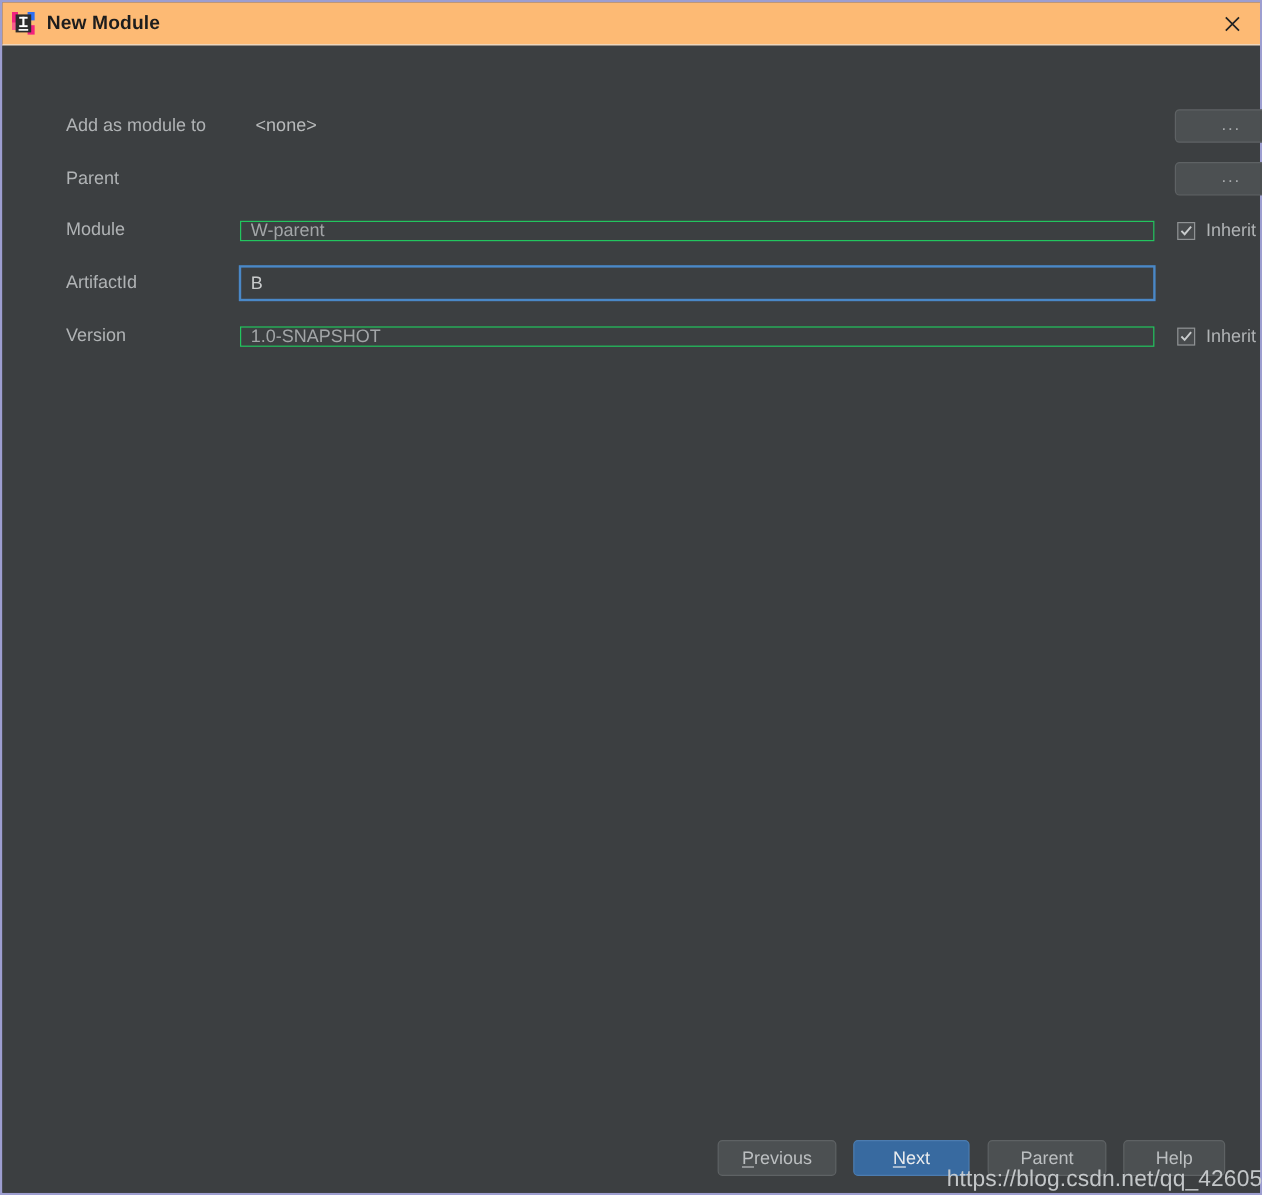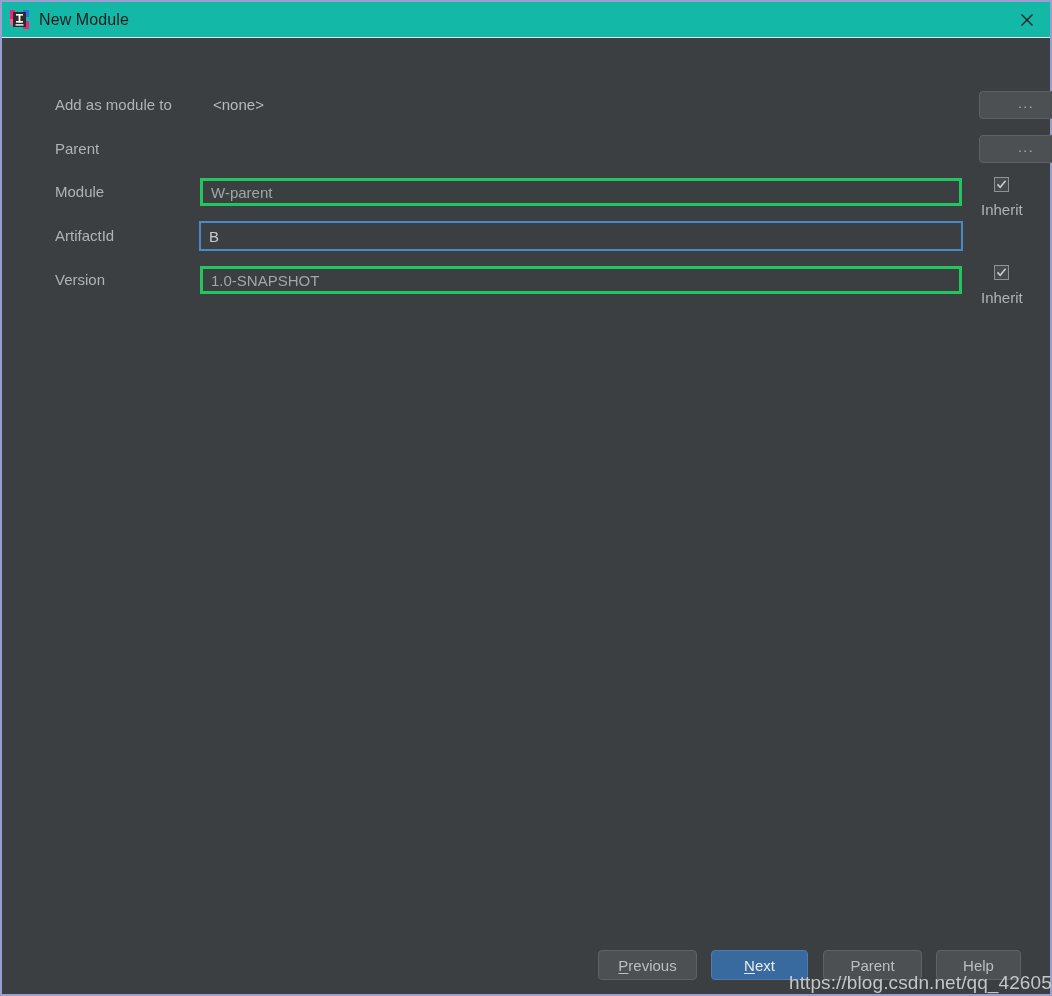--- a/index.html
+++ b/index.html
@@ -20,25 +20,26 @@
     height: 996px;
     box-sizing: border-box;
     border: 2px solid #9d9ed0;
     background: #3c3f41;
   }
 
   
   .titlebar {
     position: relative;
     height: 36px;
-    background: #14b8a6;
+    background: #fdba74;
     display: flex;
     align-items: center;
     box-sizing: border-box;
     border-bottom: 1px solid #e8e8e8;
+    font-weight: bold;
   }
   .ij-logo {
     position: relative;
     width: 19px;
     height: 19px;
     margin-left: 8px;
     flex: 0 0 auto;
   }
   .title-text {
     margin-left: 10px;
@@ -96,24 +97,24 @@
     color: #c8cacb;
     white-space: nowrap;
     line-height: 30px;
   }
   .f-static.dim { color: #b8babb; }
 
   .f-input {
     position: absolute;
     left: 161px;
     width: 762px;
-    height: 28px;
+    height: 17px;
     box-sizing: border-box;
     background: #3c3f41;
-    border: 3px solid #22c55e;
+    border: 1px solid #22c55e;
     color: #a2a5a7;
     font-family: "Liberation Sans", sans-serif;
     font-size: 15px;
     padding: 0 0 0 8px;
     outline: none;
     border-radius: 0;
   }
   .f-input.focused {
     border: 2px solid #4a88c7;
     color: #c9cbcc;
@@ -141,21 +142,20 @@
     padding-bottom: 5px;
   }
 
   .inherit-wrap {
     position: absolute;
     left: 942px;
     display: flex;
     align-items: center;
     gap: 9px;
     height: 30px;
-    flex-direction: column;
   }
   .cbox {
     width: 15px;
     height: 15px;
     box-sizing: border-box;
     border: 1px solid #8f9294;
     background: #484b4d;
     position: relative;
     flex: 0 0 auto;
   }

